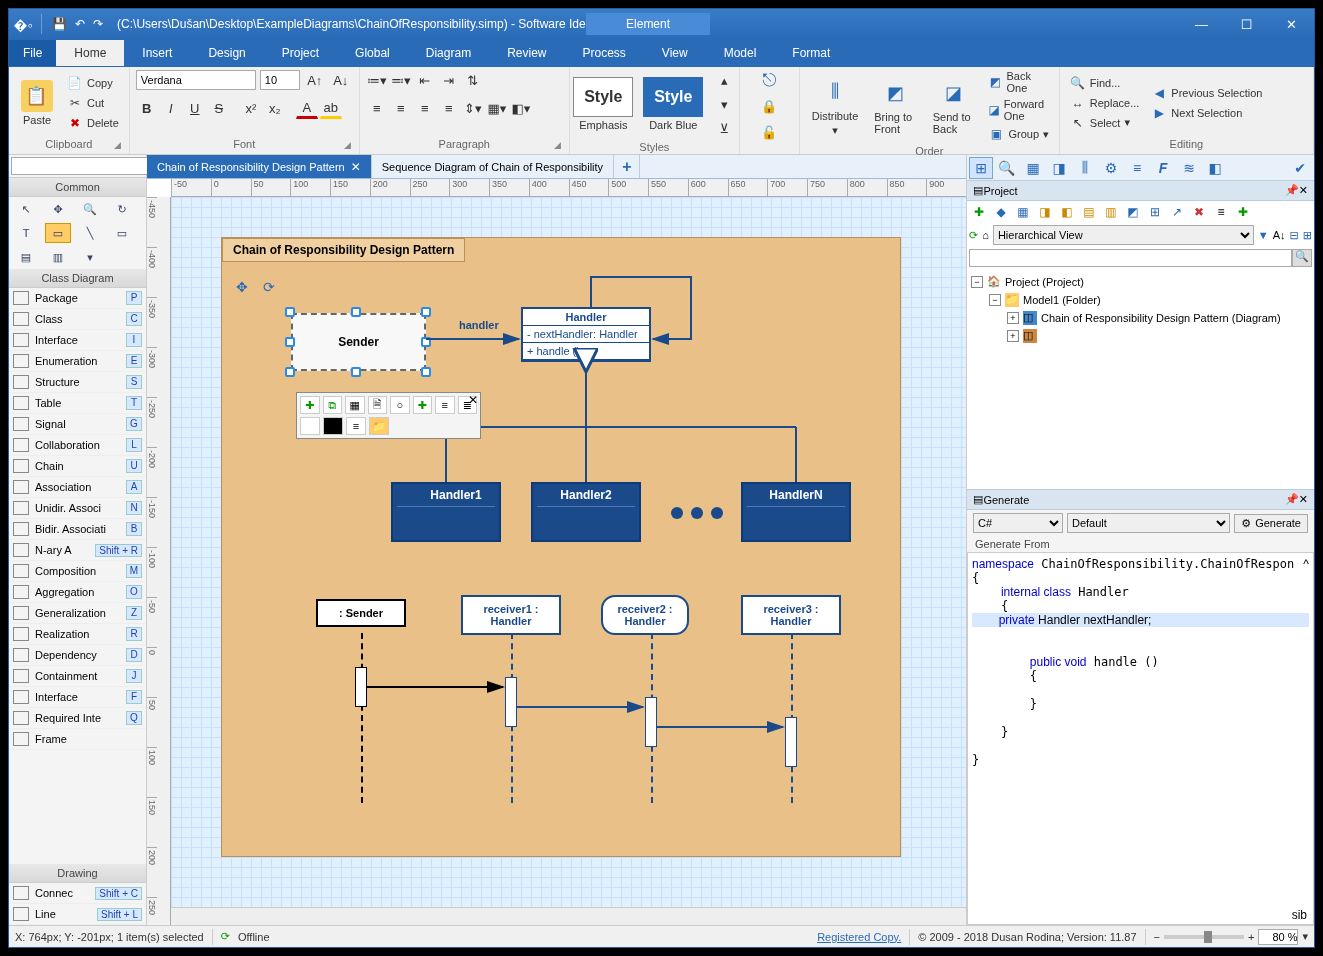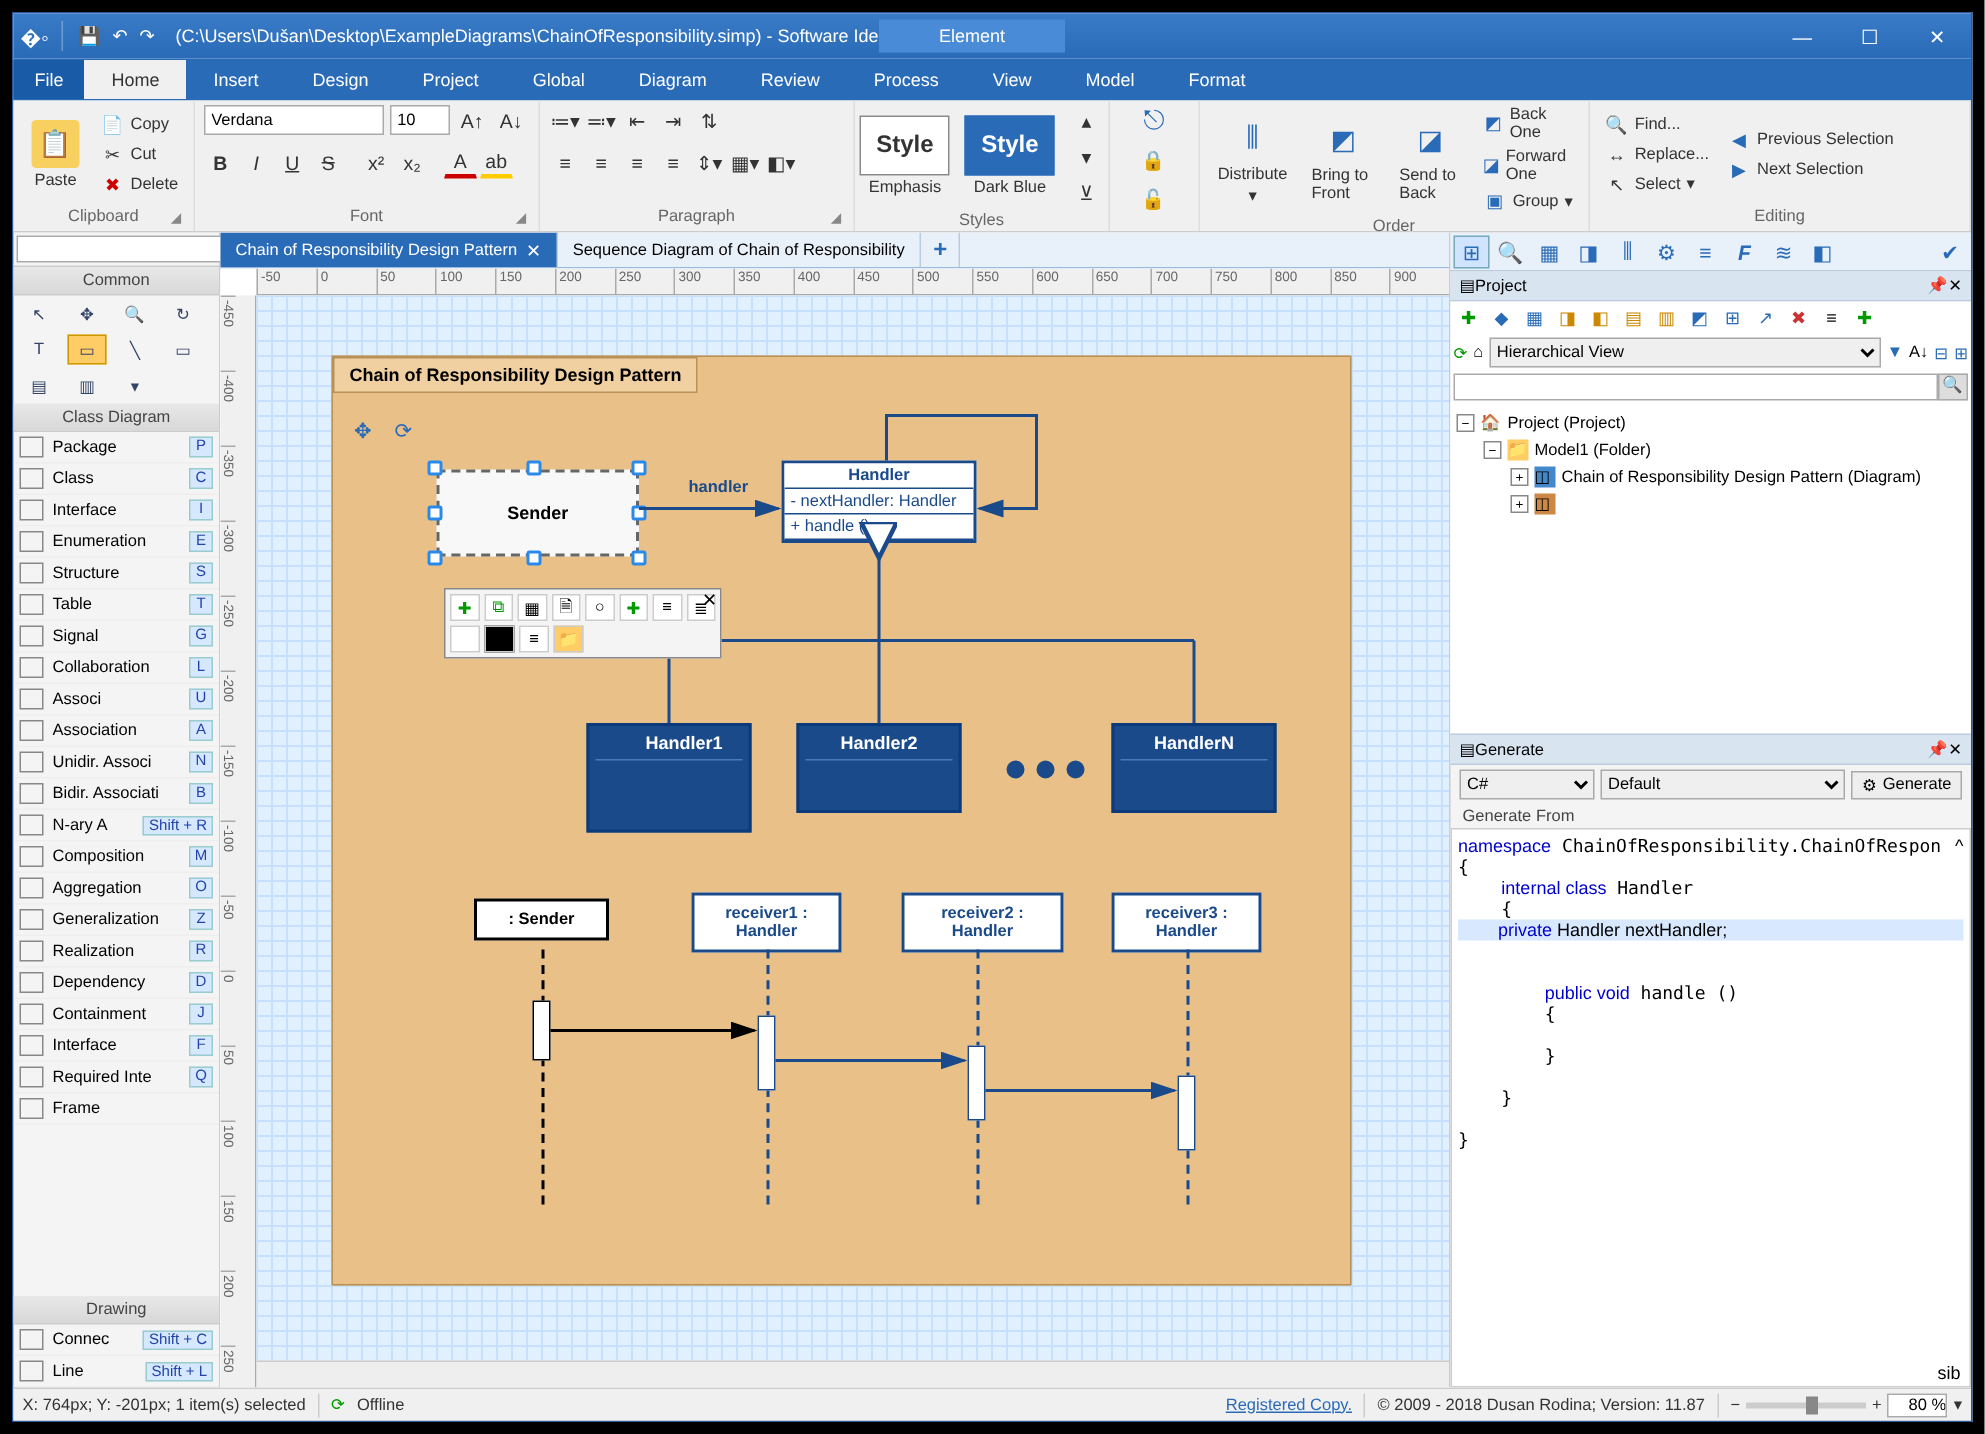--- a/index.html
+++ b/index.html
@@ -399,21 +399,21 @@
             <span class="txt">Signal</span>
             <span class="key">G</span>
           </div>
           <div class="tbitem">
             <span class="ic"></span>
             <span class="txt">Collaboration</span>
             <span class="key">L</span>
           </div>
           <div class="tbitem">
             <span class="ic"></span>
-            <span class="txt">Associ</span>
+            <span class="txt">Chain</span>
             <span class="key">U</span>
           </div>
           <div class="tbitem">
             <span class="ic"></span>
             <span class="txt">Association</span>
             <span class="key">A</span>
           </div>
           <div class="tbitem">
             <span class="ic"></span>
             <span class="txt">Unidir. Associ</span>
@@ -561,32 +561,32 @@
           <div class="sel-handle" style="left:250px;top:170px;"></div>
 
           <div class="classbox" style="left:350px;top:110px;width:130px;">
             <div class="hdr">Handler</div>
             <div class="row">- nextHandler: Handler</div>
             <div class="row">+ handle ()</div>
           </div>
 
           <div class="arrow-label" style="left:288px;top:122px;">handler</div>
 
-          <div class="handler-sub" style="left:220px;top:285px;width:110px;height:73px;padding-left:20px;">Handler1</div>
+          <div class="handler-sub" style="left:220px;top:285px;width:110px;height:60px;padding-left:20px;">Handler1</div>
           <div class="handler-sub" style="left:360px;top:285px;width:110px;height:60px;">Handler2</div>
           <div class="handler-sub" style="left:570px;top:285px;width:110px;height:60px;">HandlerN</div>
           <div class="dots" style="left:500px;top:310px;">
               <span></span>
               <span></span>
               <span></span>
             </div>
 
           <div class="seq-obj sender" style="left:145px;top:402px;width:90px;">: Sender</div>
           <div class="seq-obj" style="left:290px;top:398px;width:100px;">receiver1 : Handler</div>
-          <div class="seq-obj" style="left:430px;top:398px;width:108px;">receiver2 : Handler</div>
+          <div class="seq-obj" style="left:430px;top:398px;width:88px;border-radius:14px;">receiver2 : Handler</div>
           <div class="seq-obj" style="left:570px;top:398px;width:100px;">receiver3 : Handler</div>
 
           <div class="lifeline" style="left:190px;top:436px;height:170px;border-color:#000;"></div>
           <div class="lifeline" style="left:340px;top:436px;height:170px;"></div>
           <div class="lifeline" style="left:480px;top:436px;height:170px;"></div>
           <div class="lifeline" style="left:620px;top:436px;height:170px;"></div>
 
           <div class="activation" style="left:184px;top:470px;height:40px;border-color:#000;"></div>
           <div class="activation" style="left:334px;top:480px;height:50px;"></div>
           <div class="activation" style="left:474px;top:500px;height:50px;"></div>

